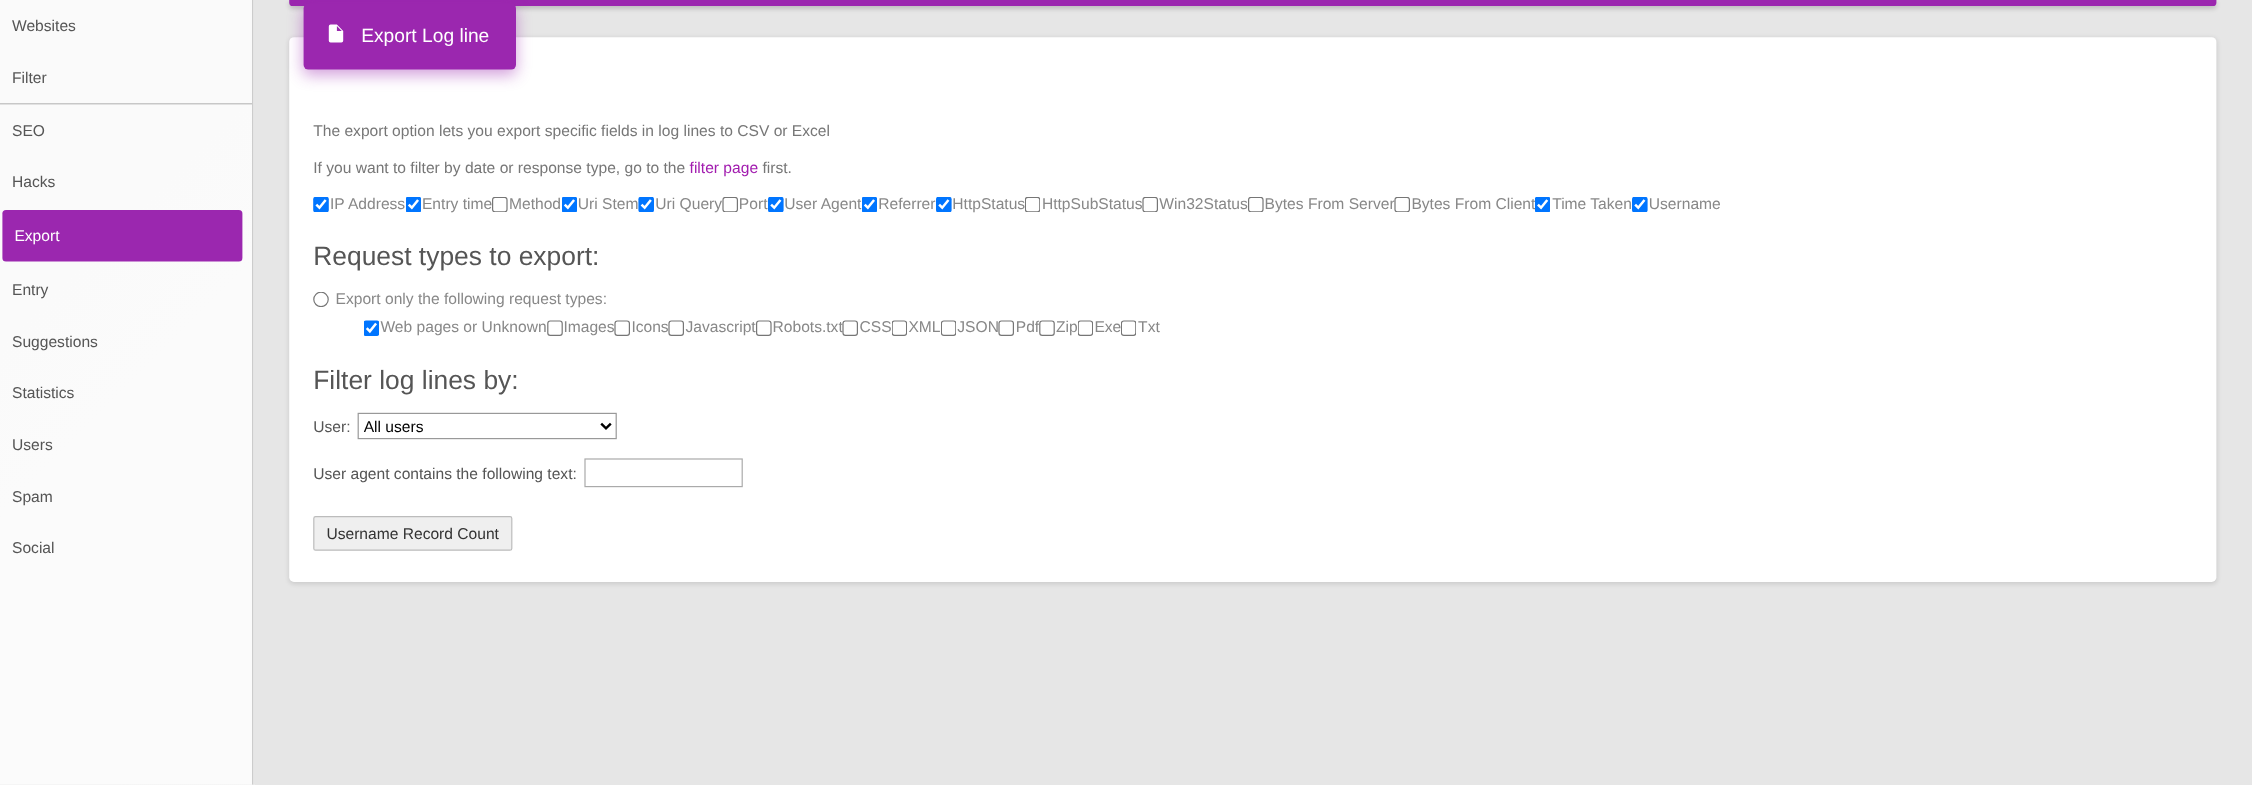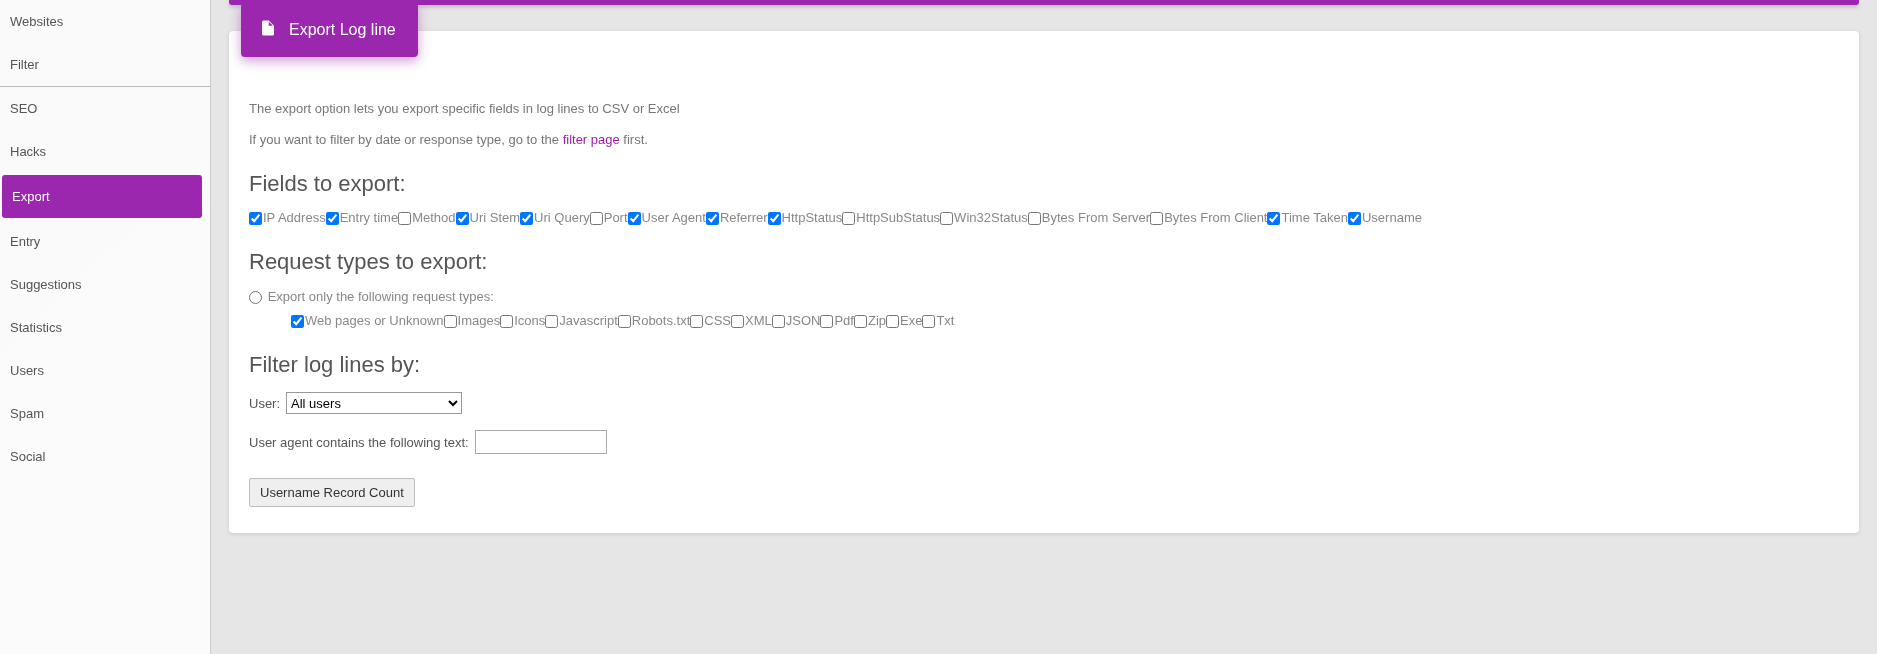--- a/index.html
+++ b/index.html
@@ -17,21 +17,21 @@
       color: #555;
       cursor: pointer;
     }
     .sidebar-item.active {
       background: #9b27af;
       color: #fff;
       border-radius: 3px;
       margin: 2px 8px 2px 2px;
     }
     .sidebar hr{ border:none; border-top:1px solid #bbb; margin:0;}
-    .main { flex:1; padding: 0 18px; position: relative; border-radius: 24px;}
+    .main { flex:1; padding: 0 30px; position: relative; border-radius: 24px;}
     .topbar{
       height: 5px; background:#9b27af; margin: 0 0 26px 0;
       border-radius:0 0 3px 3px; box-shadow:0 2px 4px rgba(0,0,0,.2);
     }
     .card{
       background:#fff; border-radius:4px; padding: 20px;
       box-shadow: 0 1px 4px rgba(0,0,0,.12);
       position: relative;
       margin-top: 22px;
     }
@@ -50,21 +50,21 @@
     .desc a{ color:#a21caf; text-decoration:none;}
     h3.sec{ font-size:22px; font-weight:400; color:#555; margin: 24px 0 14px 0;}
     .cb-row{ color:#888; font-size:13px; line-height:1;}
     .cb-row label{ margin-right:0; white-space:nowrap; display:inline-block;}
     .cb-row input[type=checkbox]{ margin:0 1px 0 0; vertical-align:middle;}
     .radio-row{ color:#888; font-size:13px; margin: 6px 0;}
     .radio-row input{ margin-right:2px; vertical-align:middle;}
     .sub-cb{ margin-left: 42px; margin-top:10px;}
     .filter-line{ color:#555; font-size:13px; margin: 10px 0 16px 0; display:flex; align-items:center; gap:6px;}
     .filter-line select{
-      width: 176px; height: 22px; font-size:13px;
+      width: 216px; height: 22px; font-size:13px;
       border:1px solid #999; background:#fff;
     }
     .filter-line input[type=text]{
       width: 132px; height:24px; border:1px solid #aaa; padding:2px 4px;
     }
     .est-btn{
       margin-top: 8px; margin-bottom: 6px;
       padding: 6px 10px; font-size:13px;
       background:#efefef; border:1px solid #bcbcbc; border-radius:2px;
       color:#333; cursor:pointer;
@@ -102,21 +102,20 @@
         <span>Export Log line</span>
       </div>
 
       <div class="desc">
         <p>The export option lets you export specific fields in log lines to CSV or Excel</p>
         <p>
           <span>If you want to filter by date or response type, go to the </span><a href="#">filter page</a><span> first.</span>
         </p>
       </div>
 
-      <h3 class="sec">Fields to export:</h3>
       <div class="cb-row" id="fields-row"><label><input type="checkbox" checked="" style="">IP Address</label><label><input type="checkbox" checked="" style="">Entry time</label><label><input type="checkbox" style="">Method</label><label><input type="checkbox" checked="" style="">Uri Stem</label><label><input type="checkbox" checked="" style="">Uri Query</label><label><input type="checkbox" style="">Port</label><label><input type="checkbox" checked="" style="">User Agent</label><label><input type="checkbox" checked="" style="">Referrer</label><label><input type="checkbox" checked="" style="">HttpStatus</label><label><input type="checkbox" style="">HttpSubStatus</label><label><input type="checkbox" style="">Win32Status</label><label><input type="checkbox" style="">Bytes From Server</label><label><input type="checkbox" style="">Bytes From Client</label><label><input type="checkbox" checked="" style="">Time Taken</label><label><input type="checkbox" checked="" style="">Username</label></div>
 
       <h3 class="sec">Request types to export:</h3>
       <div class="radio-row">
         <input type="radio" name="rt" id="rt-only" style="">
         <label for="rt-only">Export only the following request types:</label>
       </div>
       <div class="cb-row sub-cb" id="rtypes-row"><label><input type="checkbox" checked="" style="">Web pages or Unknown</label><label><input type="checkbox" style="">Images</label><label><input type="checkbox" style="">Icons</label><label><input type="checkbox" style="">Javascript</label><label><input type="checkbox" style="">Robots.txt</label><label><input type="checkbox" style="">CSS</label><label><input type="checkbox" style="">XML</label><label><input type="checkbox" style="">JSON</label><label><input type="checkbox" style="">Pdf</label><label><input type="checkbox" style="">Zip</label><label><input type="checkbox" style="">Exe</label><label><input type="checkbox" style="">Txt</label></div>
 
       <h3 class="sec">Filter log lines by:</h3>

